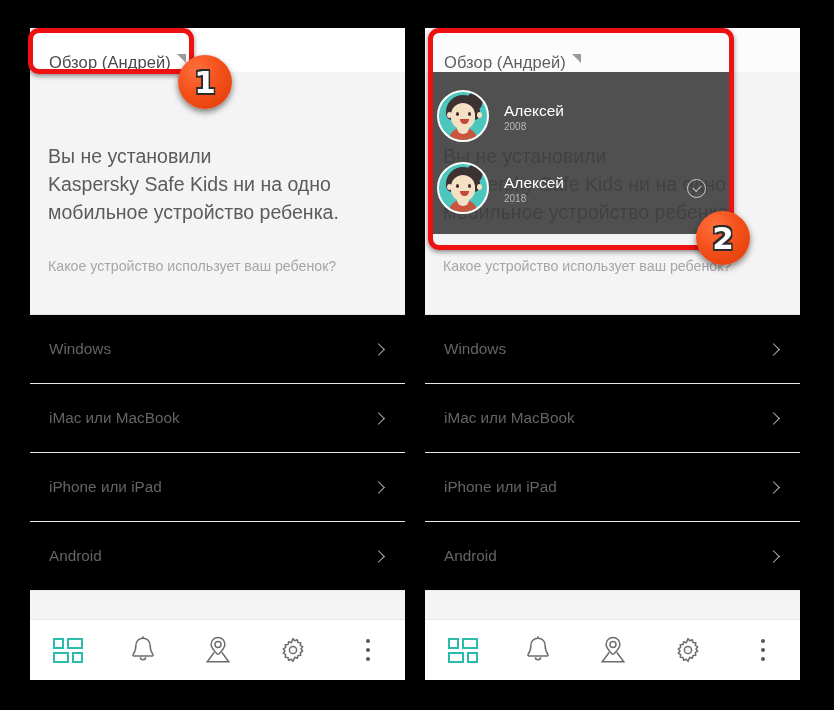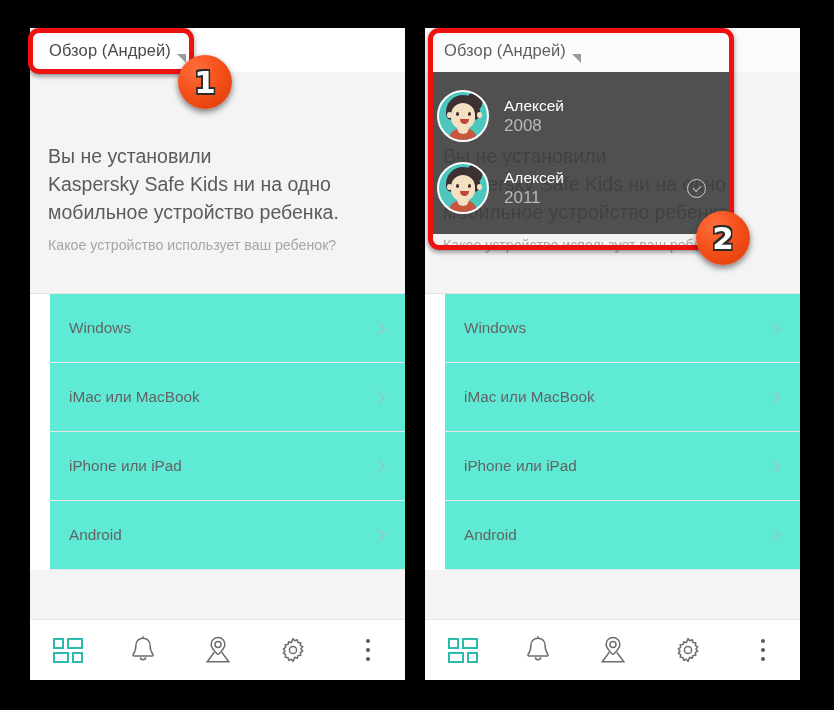--- a/index.html
+++ b/index.html
@@ -26,21 +26,21 @@
   }
   .panel-left  { left: 30px; }
   .panel-right { left: 425px; }
 
   
   .app-header {
     position: relative;
     height: 44px;
     background: #ffffff;
     display: flex;
-    align-items: center;
+    align-items: flex-end;
     padding-left: 19px;
   }
   .panel-right .app-header { background: #fcfcfc; }
   .header-title {
     font-size: 16.5px;
     color: #4a4a4a;
     letter-spacing: .1px;
     white-space: nowrap;
   }
   .panel-right .header-title { color: #5f5f5f; }
@@ -59,36 +59,35 @@
     padding: 70px 18px 0 18px;
     text-align: left;
   }
   .hero-title {
     font-size: 19.5px;
     line-height: 28px;
     color: #5b5b5b;
     font-weight: 400;
   }
   .hero-sub {
-    margin-top: 11px;
+    margin-top: 32px;
     font-size: 14.2px;
     color: #a6a6a6;
   }
   .hero-spacer { height: 40px; background: #f4f4f4; }
 
   
   .dev-list { background: #ffffff; border-top: 1px solid #e4e4e4; }
   .dev-row {
     height: 69px;
     display: flex;
     align-items: center;
     padding: 0 20px 0 19px;
     border-bottom: 1px solid #e8e8e8;
-    background: #5eead4;
-    margin-left: 20px;
+    background: #000000;
   }
   .dev-label {
     font-size: 15.3px;
     color: #646464;
     flex: 1;
   }
   .chev {
     width: 9px; height: 9px;
     border-top: 1.6px solid #b4b4b4;
     border-right: 1.6px solid #b4b4b4;
@@ -142,21 +141,21 @@
   }
   .dd-row {
     display: flex;
     align-items: center;
     height: 72px;
     padding-left: 8px;
     position: relative;
   }
   .dd-texts { margin-left: 15px; }
   .dd-name { font-size: 15.5px; color: #ffffff; line-height: 19px; }
-  .dd-year { font-size: 17px; color: #b8b8b8; margin-top: 1px; }
+  .dd-year { font-size: 10px; color: #b8b8b8; margin-top: 1px; }
   .dd-check {
     position: absolute;
     right: 24px;
     width: 19px; height: 19px;
     border-radius: 50%;
     border: 1.6px solid #c9c9c9;
     display: flex; align-items: center; justify-content: center;
   }
   .dd-check::after {
     content: "";
@@ -391,21 +390,21 @@
           <div class="av-ear l"></div>
             <div class="av-ear r"></div>
           <div class="av-eye l"></div>
             <div class="av-eye r"></div>
           <div class="av-mouth"></div>
           <div class="av-body"></div>
             <div class="av-collar"></div>
         </div>
         <div class="dd-texts">
           <div class="dd-name">Алексей</div>
-          <div class="dd-year">2011</div>
+          <div class="dd-year">2018</div>
         </div>
         <div class="dd-check"></div>
       </div>
     </div>
 
     <div class="bottom-nav">
       <div class="nav-item">
         <div class="ic-dash">
             <i></i>
             <i></i>

